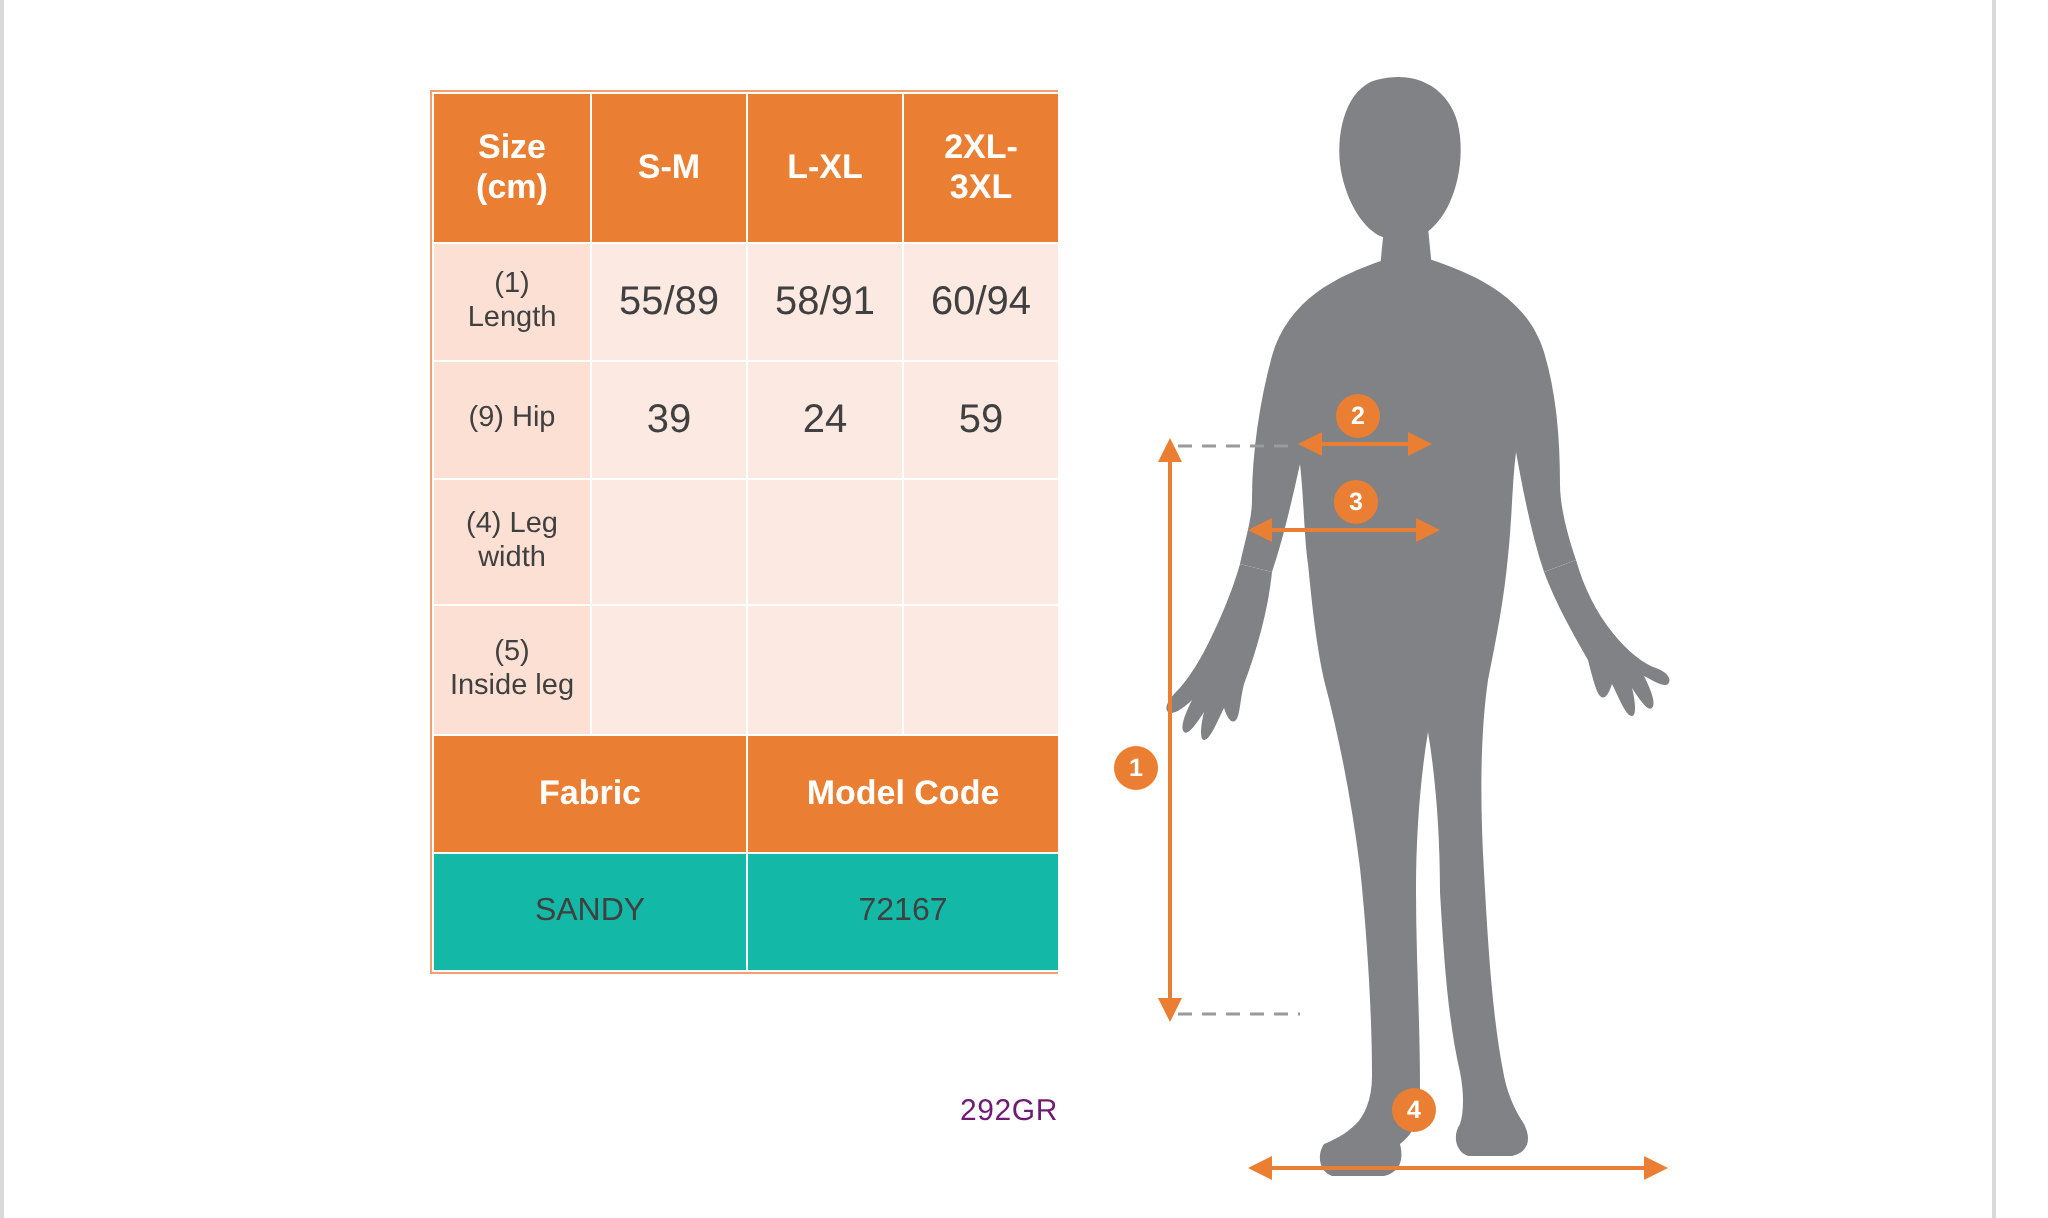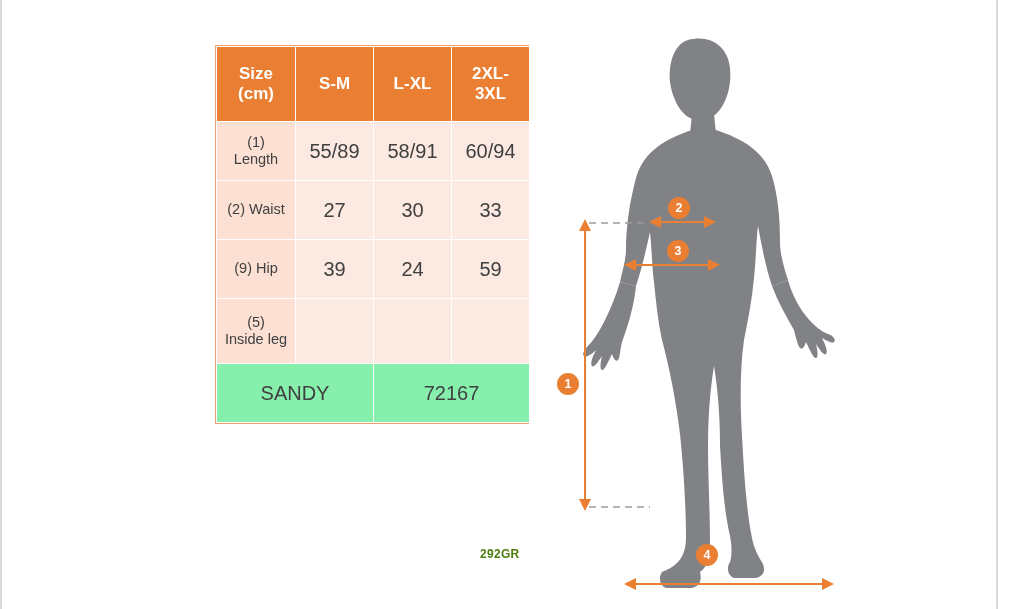--- a/index.html
+++ b/index.html
@@ -74,33 +74,32 @@
   .rowlabel.taller, .val.taller { height: 64px; }
 
   .subhdr td {
     background: #ea7f33;
     color: #ffffff;
     font-weight: bold;
     font-size: 17px;
     height: 58px;
   }
   .subval td {
-    background: #86efac;
+    background: #14b8a6;
     color: #404040;
-    font-size: 20px;
+    font-size: 16px;
     height: 58px;
   }
   .code-note {
     position: absolute;
     left: 480px;
     top: 547px;
-    font-size: 12px;
-    color: #4d7c0f;
+    font-size: 15px;
+    color: #701a75;
     letter-spacing: .3px;
-    font-weight: bold;
   }
 
   
   .figure {
     position: absolute;
     left: 540px;
     top: 10px;
     width: 470px;
     height: 595px;
   }
@@ -158,45 +157,52 @@
         <tr>
           <td class="rowlabel">
             <div>(1)</div>
             <div>Length</div>
           </td>
           <td class="val">55/89</td>
           <td class="val">58/91</td>
           <td class="val">60/94</td>
         </tr>
 
-        <tr>
-          <td class="rowlabel">(2) Waist</td>
-          <td class="val">27</td>
-          <td class="val">30</td>
-          <td class="val">33</td>
-        </tr>
 
         <tr>
           <td class="rowlabel">(9) Hip</td>
           <td class="val">39</td>
           <td class="val">24</td>
           <td class="val">59</td>
         </tr>
 
+        <tr>
+          <td class="rowlabel tall">
+            <div>(4) Leg</div>
+            <div>width</div>
+          </td>
+          <td class="val tall empty"></td>
+          <td class="val tall empty"></td>
+          <td class="val tall empty"></td>
+        </tr>
 
         <tr>
           <td class="rowlabel taller">
             <div>(5)</div>
             <div>Inside leg</div>
           </td>
           <td class="val taller empty"></td>
           <td class="val taller empty"></td>
           <td class="val taller empty"></td>
         </tr>
 
+        <tr class="subhdr">
+          <td colspan="2">Fabric</td>
+          <td colspan="2">Model Code</td>
+        </tr>
         <tr class="subval">
           <td colspan="2">SANDY</td>
           <td colspan="2">72167</td>
         </tr>
       </tbody>
     </table>
   </div>
 
   <div class="code-note">292GR</div>
 

